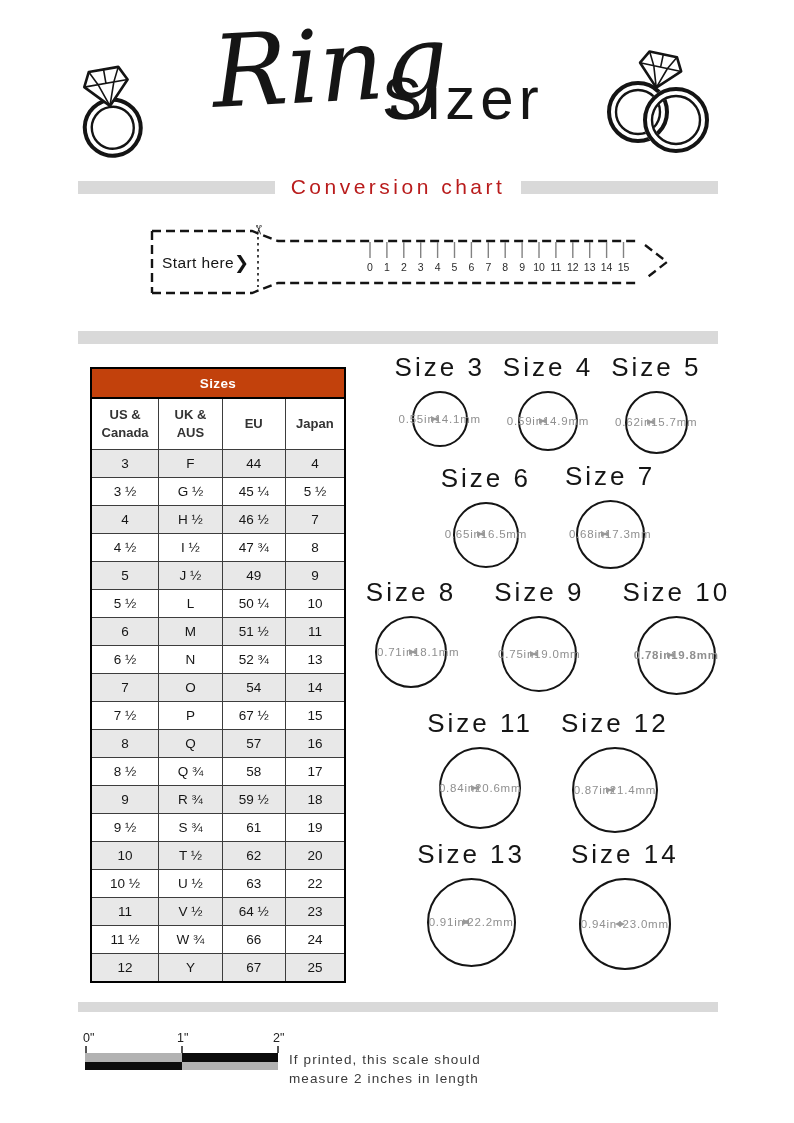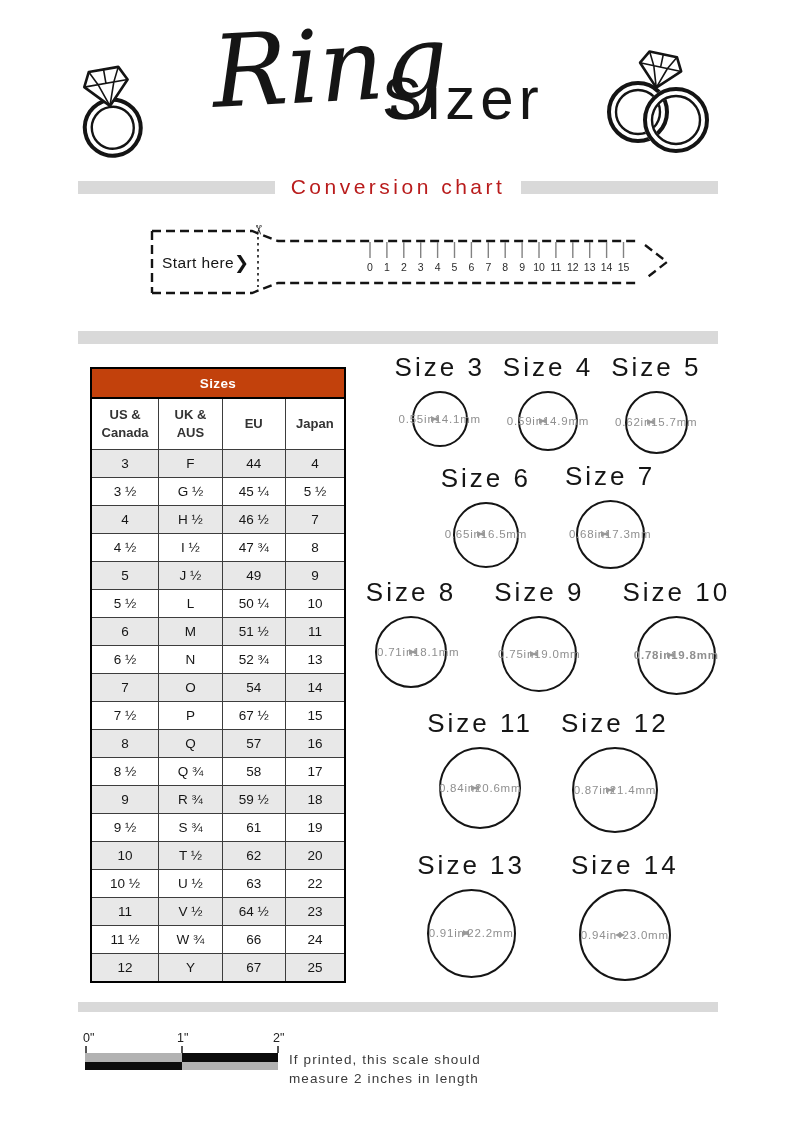--- a/index.html
+++ b/index.html
@@ -43,21 +43,21 @@
   col.c1{width:68px}col.c2{width:64px}col.c3{width:64px}col.c4{width:60px}
 
   
   #size-circles{position:absolute;left:362px;top:344px;width:372px;display:flex;
       flex-direction:column;align-items:center;}
   .circle-row{display:flex;align-items:flex-start;justify-content:center;}
   .row-1{gap:18px;margin-top:8px;}
   .row-2{gap:34px;margin-top:7px;align-items:center;}
   .row-3{gap:38px;margin-top:8px;}
   .row-4{gap:28px;margin-top:13px;}
-  .row-5{gap:46px;margin-top:17px;}
+  .row-5{gap:46px;margin-top:6px;}
   .size-block{display:flex;flex-direction:column;align-items:center;}
   .size-label{font-size:26px;letter-spacing:3px;line-height:30px;color:#151515;
       white-space:nowrap;margin-bottom:9px;font-weight:400;}
   .ring-circle{border:2.5px solid #151515;border-radius:50%;box-sizing:border-box;
       display:flex;flex-direction:row;align-items:center;justify-content:center;}
   .measure-text{font-size:11.5px;color:#8f8f8f;letter-spacing:.8px;line-height:1.25;
       white-space:nowrap;}
   .measure-line{position:relative;width:90%;height:0;border-top:1.4px solid #9a9a9a;margin:2px 0;}
   .measure-line::before{content:"";position:absolute;left:-2px;top:-4px;
       border-top:3px solid transparent;border-bottom:3px solid transparent;

